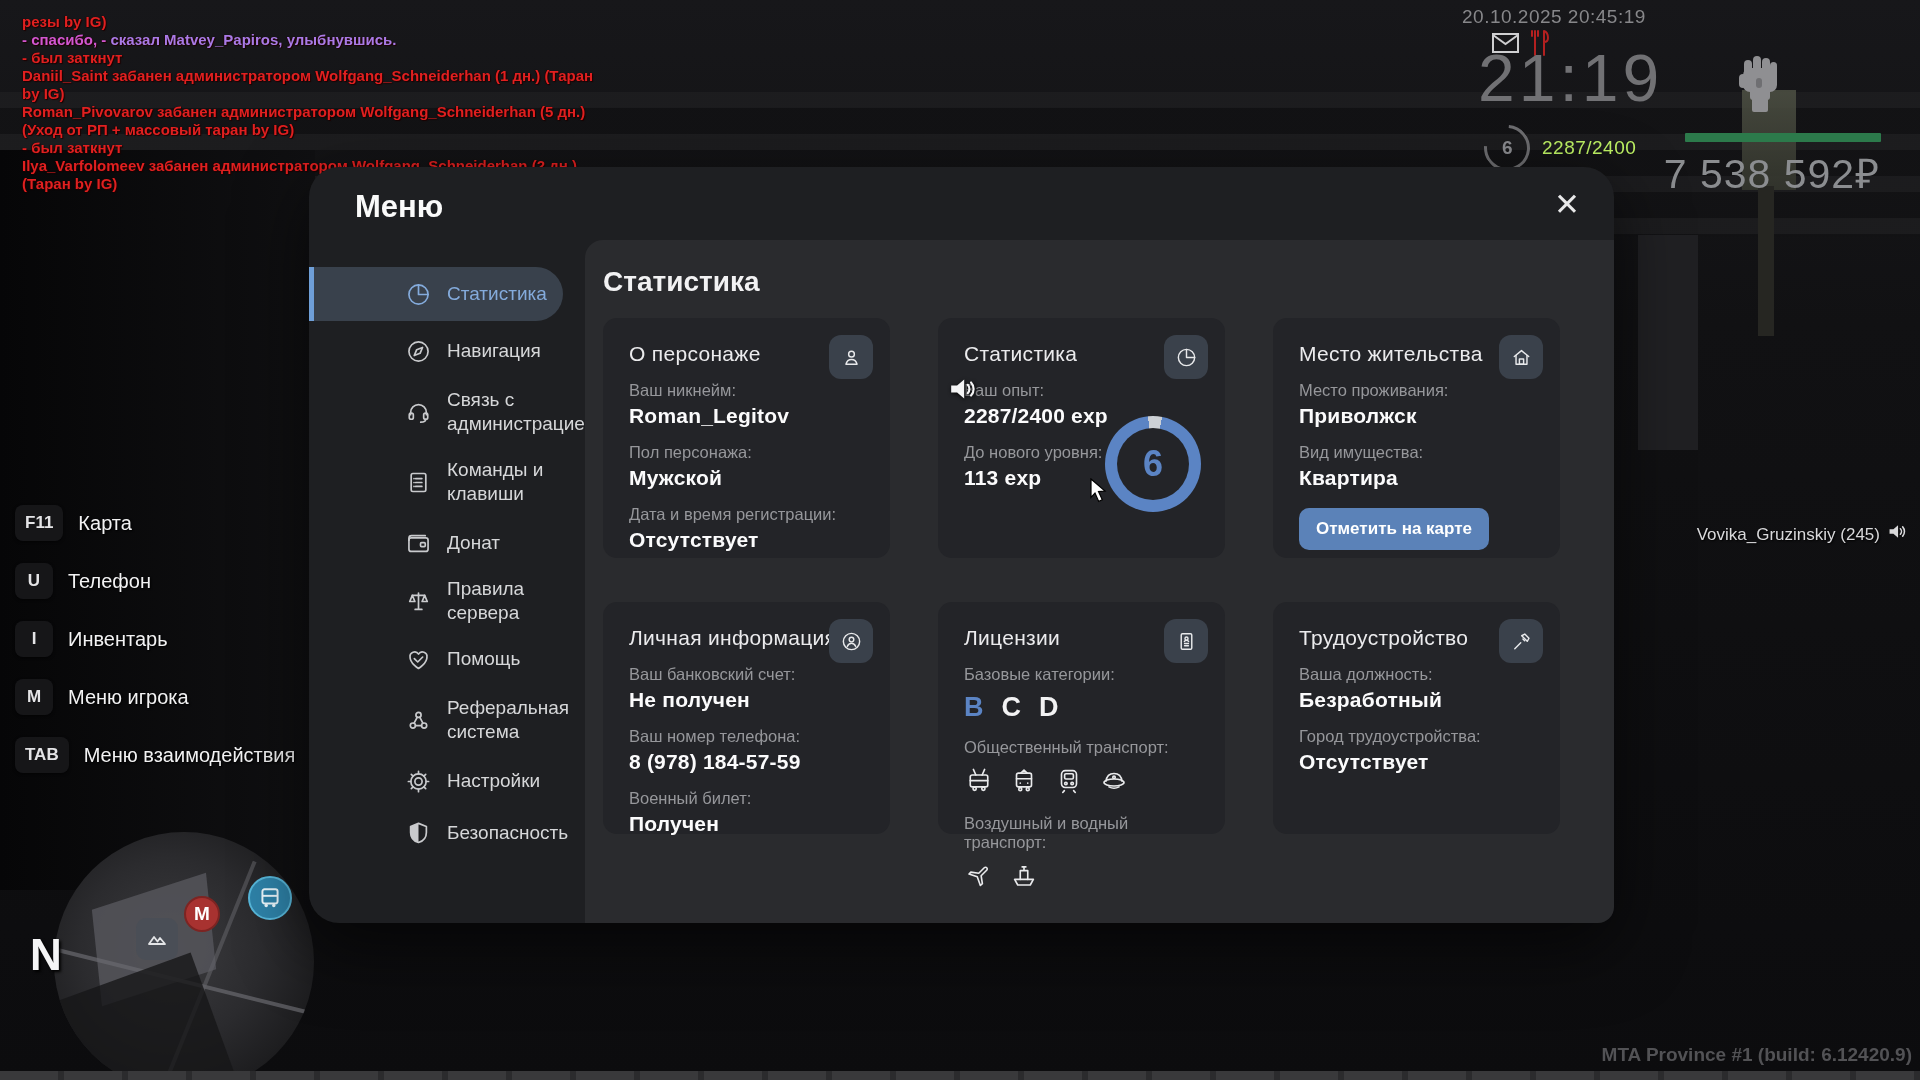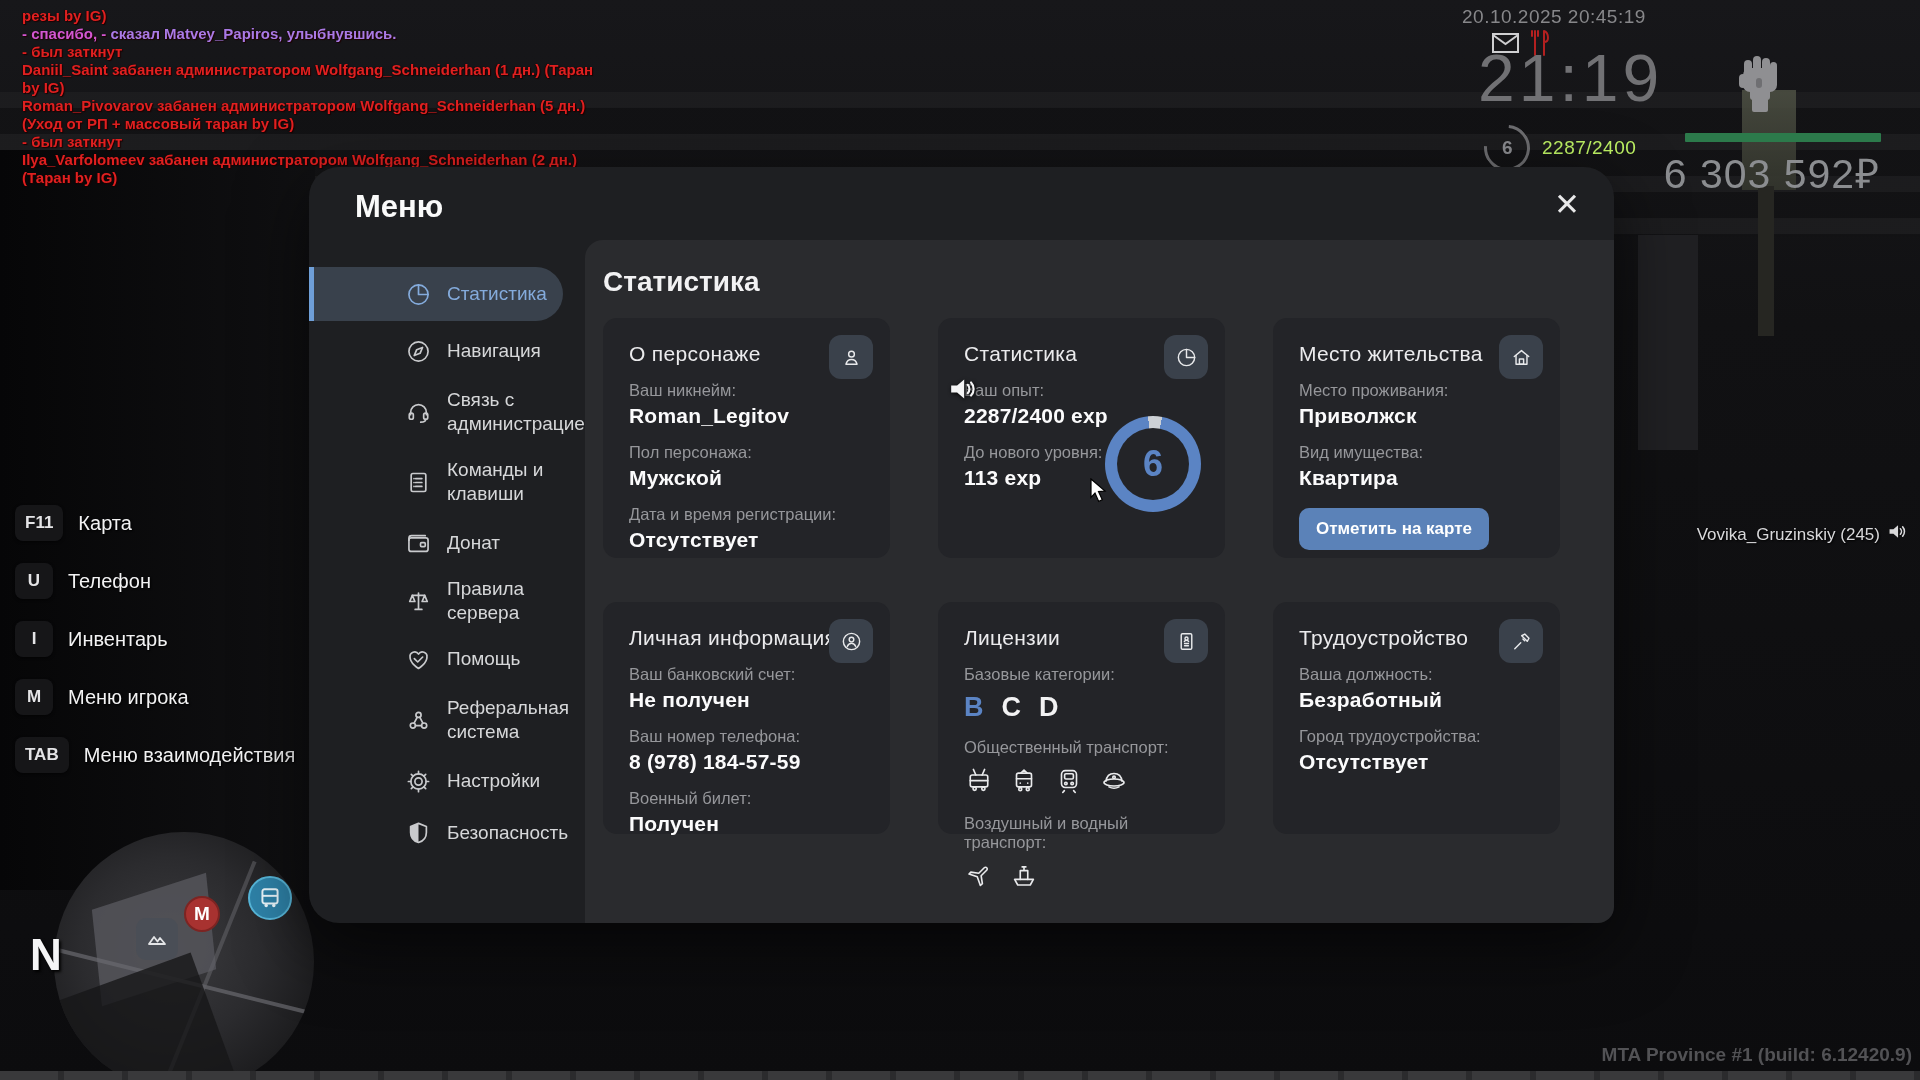--- a/index.html
+++ b/index.html
@@ -13,21 +13,21 @@
   .scene-wall-left { position:absolute; left:0; top:150px; width:315px; height:740px;
     background:linear-gradient(90deg,#060607,#101012); }
   .scene-pole { position:absolute; left:1742px; top:90px; width:54px; height:100px;
     background:linear-gradient(180deg,#4e5144,#35372e); opacity:.85; }
   .scene-trunk { position:absolute; left:1758px; top:186px; width:16px; height:150px; background:#262622; }
   .scene-strip { position:absolute; left:1638px; top:235px; width:60px; height:215px; background:#202023; }
   .scene-floorglow { position:absolute; left:420px; top:560px; width:900px; height:320px;
     background:radial-gradient(ellipse at center,#1c1c1f 0%,transparent 70%); }
 
   
-  #chat { position:absolute; left:22px; top:7px; width:575px; font-size:15px; font-weight:700;
+  #chat { position:absolute; left:22px; top:13px; width:575px; font-size:15px; font-weight:700;
     line-height:18px; text-shadow:1px 1px 1px #1e0000, -1px 0 1px rgba(30,0,0,.6); }
   .c-red { color:#e02020; }
   .c-magenta { color:#d257d2; }
   .c-violet { color:#a97ae6; }
 
   
   #hud-datetime { position:absolute; left:1462px; top:6px; font-size:19px; color:#87878a; letter-spacing:.5px; }
   #hud-status { position:absolute; left:1492px; top:30px; display:flex; gap:10px; align-items:center; }
   #hud-clock { position:absolute; left:1478px; top:40px; font-size:66px; font-weight:300; color:#717174; letter-spacing:4px; }
   #hud-fist { position:absolute; left:1736px; top:52px; }
@@ -194,21 +194,21 @@
 </div>
 
 <div id="hud-level">
   <div class="level-ring">
       <span>6</span>
     </div>
   <span id="hud-xp">2287/2400</span>
 </div>
 
 <div id="hud-money-bar"></div>
-<div id="hud-money">6 303 592₽</div>
+<div id="hud-money">7 538 592₽</div>
 
 <div id="voice">
   <span>Vovika_Gruzinskiy (245)</span>
   <span>
     <svg width="19" height="17" viewBox="0 0 24 22">
         <path d="M3 8v6h5l6 5V3L8 8z" fill="#d9d9db"></path>
         <path d="M17 7.5a5 5 0 0 1 0 7M20 5a9 9 0 0 1 0 12" fill="none" stroke="#d9d9db" stroke-width="2" stroke-linecap="round"></path>
       </svg>
   </span>
 </div>

